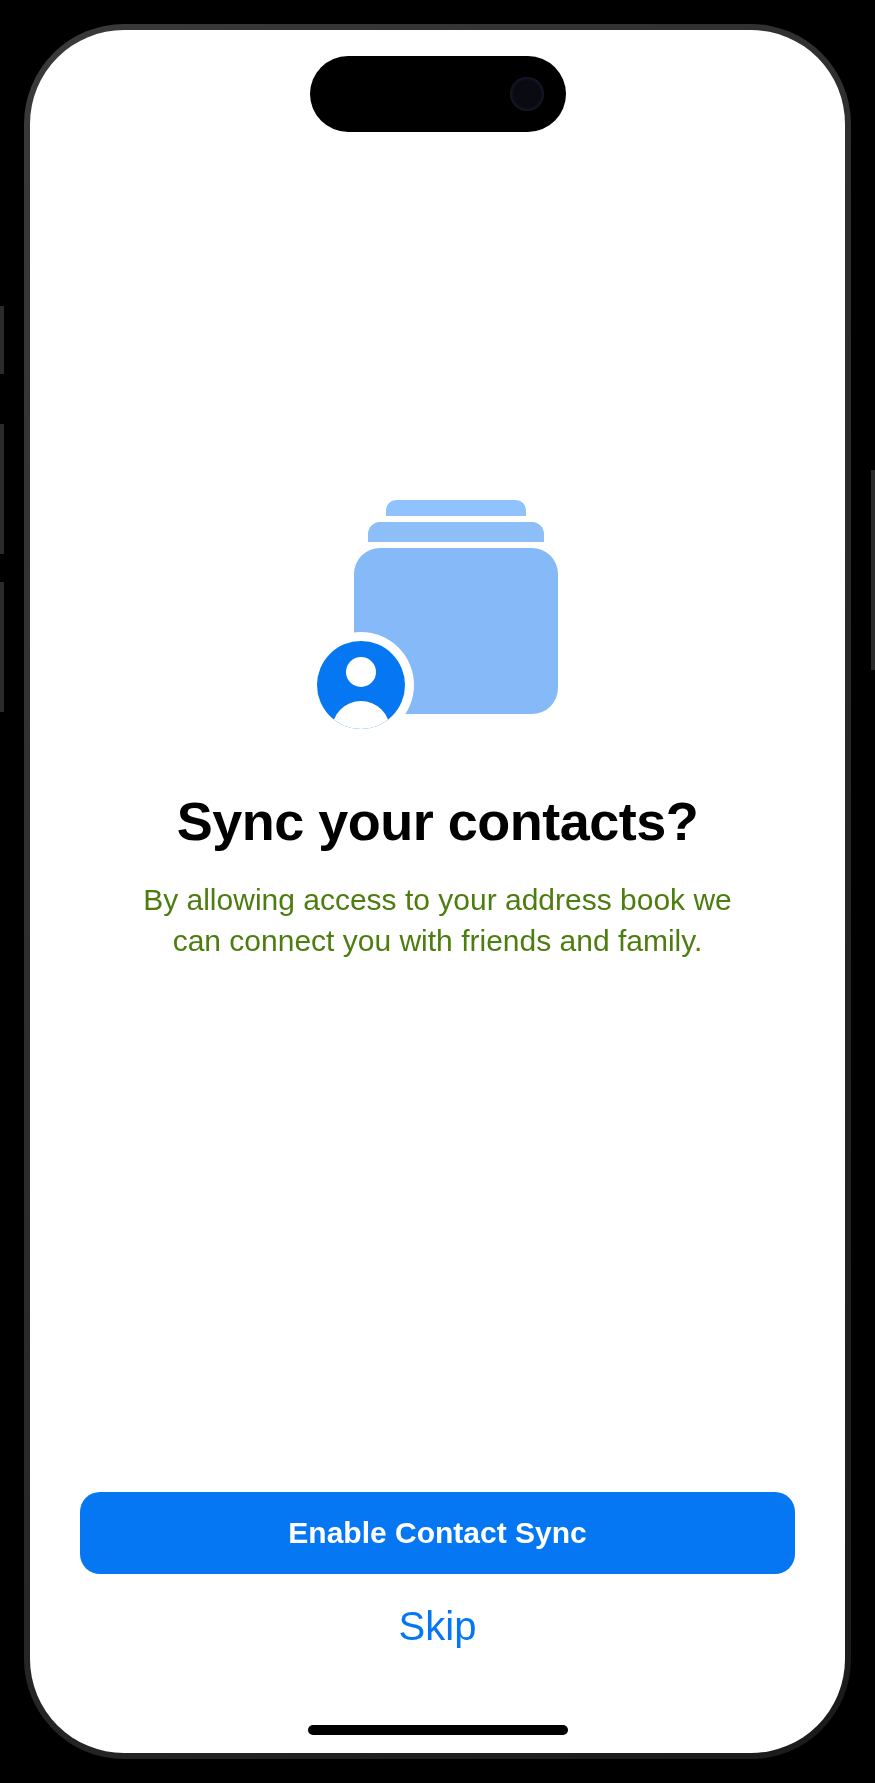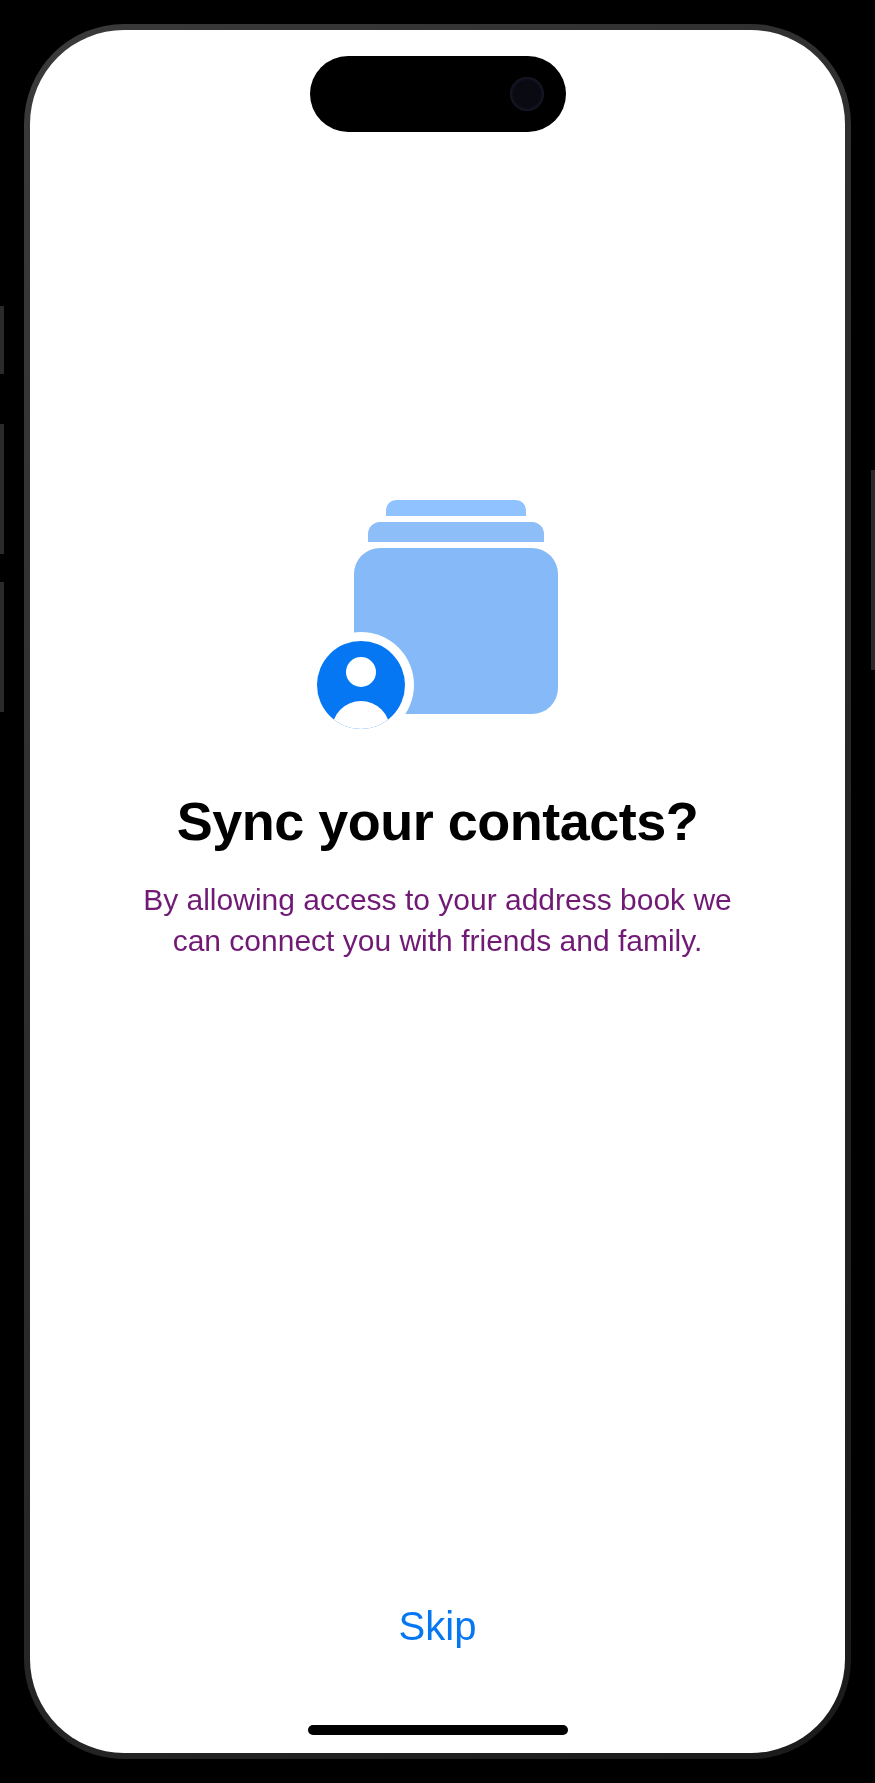--- a/index.html
+++ b/index.html
@@ -206,21 +206,21 @@
       font-weight: 700;
       color: #000;
       text-align: center;
       letter-spacing: -0.5px;
       margin-bottom: 28px;
     }
     
     .description {
       font-size: 30px;
       font-weight: 400;
-      color: #701a75;
+      color: #4d7c0f;
       text-align: center;
       line-height: 1.35;
       max-width: 620px;
     }
     
     .bottom-actions {
       padding: 0 50px 96px 50px;
       display: flex;
       flex-direction: column;
       align-items: center;
@@ -288,19 +288,20 @@
               <div class="person-body"></div>
             </div>
           </div>
         </div>
 
         <h1 class="title">Sync your contacts?</h1>
         <p class="description">By allowing access to your address book we can connect you with friends and family.</p>
       </div>
 
       <div class="bottom-actions">
+        <button class="primary-button">Enable Contact Sync</button>
         <button class="skip-button">Skip</button>
       </div>
 
       <div class="home-indicator"></div>
     </div>
   </div>
 </div>
 
 </body></html>

